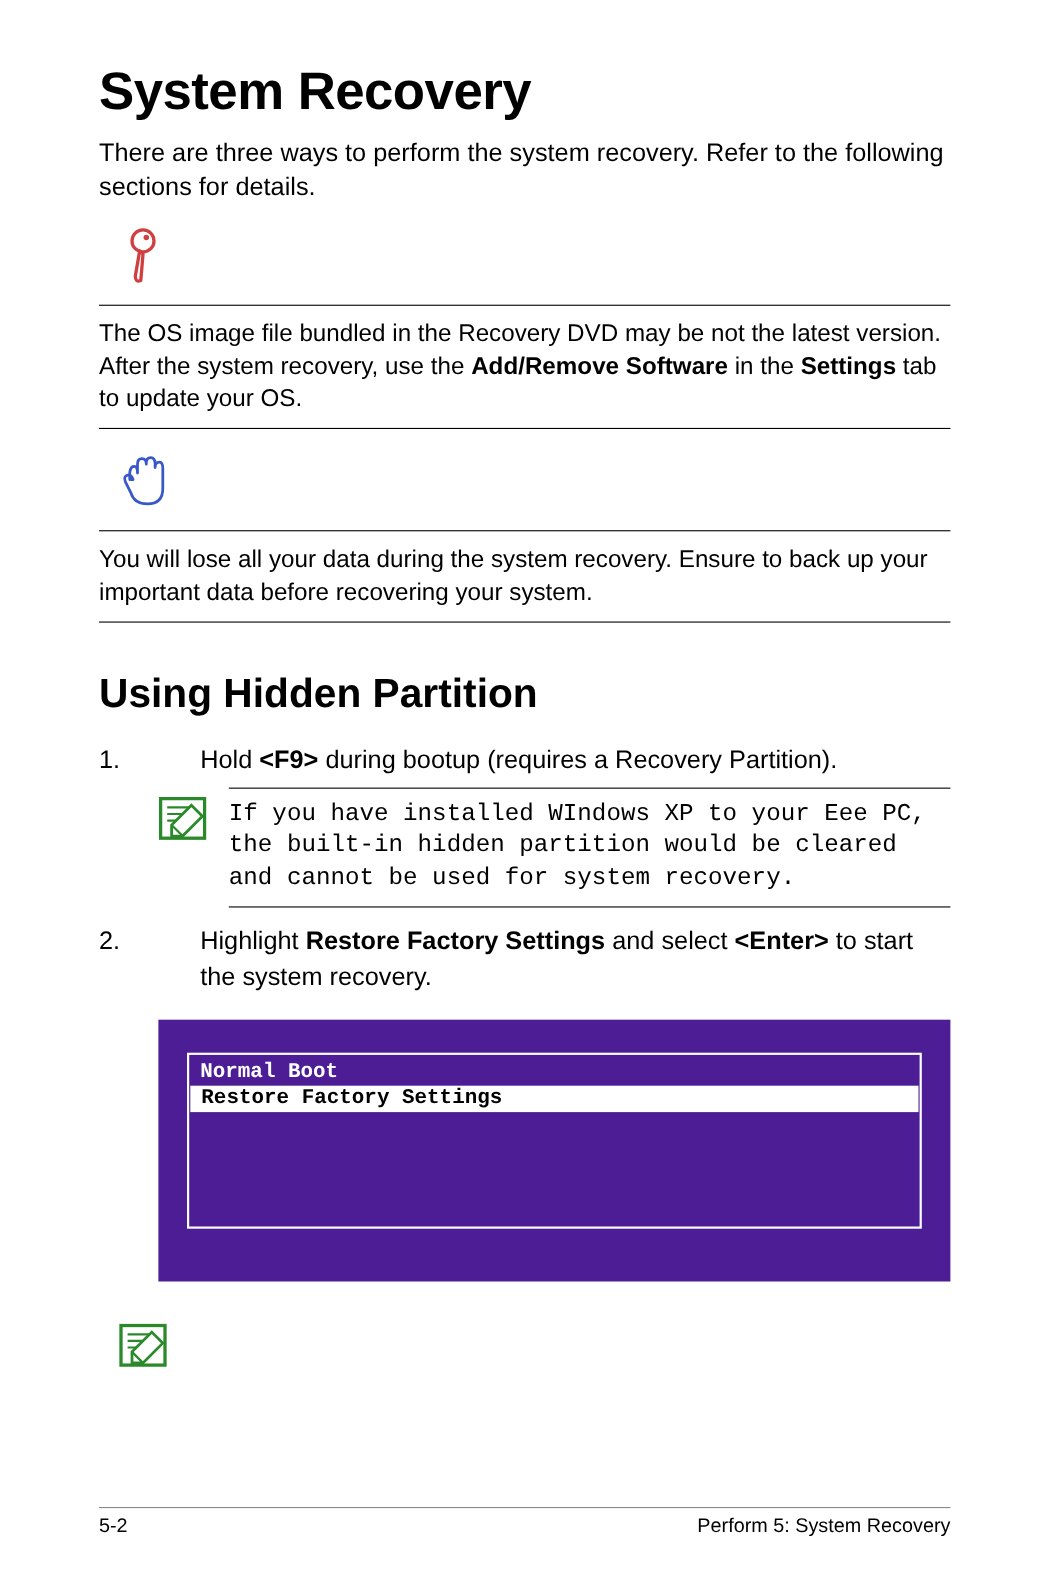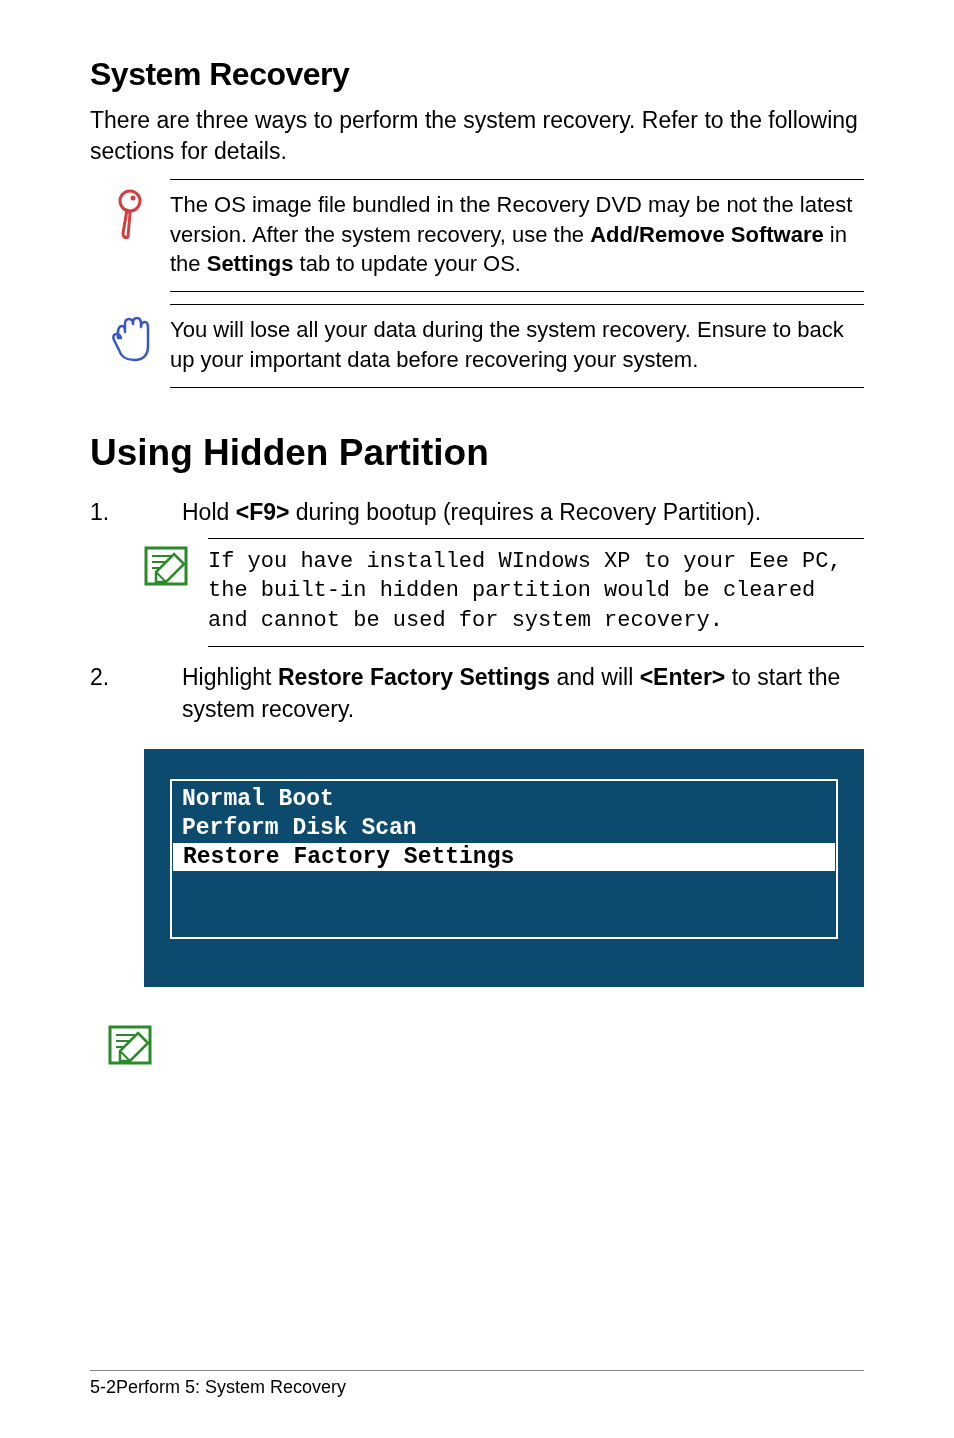--- a/index.html
+++ b/index.html
@@ -5,32 +5,33 @@
   * { margin: 0; padding: 0; box-sizing: border-box; }
   html, body { width: 954px; height: 1438px; }
   body {
     font-family: "Segoe UI", "Myriad Pro", Arial, sans-serif;
     color: #000;
     background: #fff;
     padding: 56px 90px 40px 90px;
     position: relative;
   }
   h1 {
-    font-size: 32px;
+    font-size: 48px;
     font-weight: 800;
     margin-bottom: 12px;
     letter-spacing: -0.5px;
   }
   .intro {
     font-size: 23px;
     line-height: 1.35;
   }
   .callout {
     display: flex;
     margin: 12px 0 12px 0;
+    flex-direction: column;
   }
   .callout .icon-col {
     width: 80px;
     flex: 0 0 80px;
     display: flex;
     justify-content: center;
     padding-top: 10px;
   }
   .callout .body-col {
     flex: 1;
@@ -75,26 +76,26 @@
     padding: 8px 0 10px 0;
     font-size: 22px;
     line-height: 1.35;
     font-family: Liberation Mono, monospace;
   }
   b { font-weight: 800; }
   .terminal-wrap {
     margin: 24px 0 28px 54px;
   }
   .terminal {
-    background: #0c4a6e;
+    background: #4c1d95;
     color: #fff;
     padding: 30px 26px 24px 26px;
     font-family: "Courier New", monospace;
     font-weight: bold;
-    font-size: 23px;
+    font-size: 19px;
     line-height: 1.25;
   }
   .menu-box {
     border: 2px solid #fff;
     padding: 4px 0 0 0;
     margin-bottom: 24px;
     min-height: 160px;
   }
   .menu-item {
     padding: 0 10px;
@@ -111,21 +112,21 @@
   }
   .footer {
     position: absolute;
     bottom: 40px;
     left: 90px;
     right: 90px;
     border-top: 1px solid #888;
     padding-top: 6px;
     font-size: 18px;
     display: flex;
-    justify-content: flex-start;
+    justify-content: space-between;
   }
   svg { display: block; }
 </style>
 </head>
 <body>
 
 <h1>System Recovery</h1>
 
 <p class="intro">There are three ways to perform the system recovery. Refer to the following sections for details.</p>
 
@@ -174,29 +175,28 @@
         <path d="M12 26 L22 36" stroke="#2a8a2a" stroke-width="2"></path>
       </svg>
     </span>
   </div>
   <div class="body-col">If you have installed WIndows XP to your Eee PC, the built-in hidden partition would be cleared and cannot be used for system recovery.</div>
 </div>
 
 <div class="step">
   <div class="num">2.</div>
   <div class="txt">
-    <span>Highlight </span><b>Restore Factory Settings</b><span> and will </span><b>&lt;Enter&gt;</b><span> to start the system recovery.</span>
+    <span>Highlight </span><b>Restore Factory Settings</b><span> and select </span><b>&lt;Enter&gt;</b><span> to start the system recovery.</span>
   </div>
 </div>
 
 <div class="terminal-wrap">
   <div class="terminal">
     <div class="menu-box">
       <div class="menu-item">Normal Boot</div>
-      <div class="menu-item">Perform Disk Scan</div>
       <div class="menu-item sel">Restore Factory Settings</div>
     </div>
   </div>
 </div>
 
 <div class="callout small">
   <div class="icon-col">
     <span>
       <svg width="44" height="40" viewBox="0 0 44 40">
         <rect x="2" y="2" width="40" height="36" fill="none" stroke="#2a8a2a" stroke-width="3"></rect>

